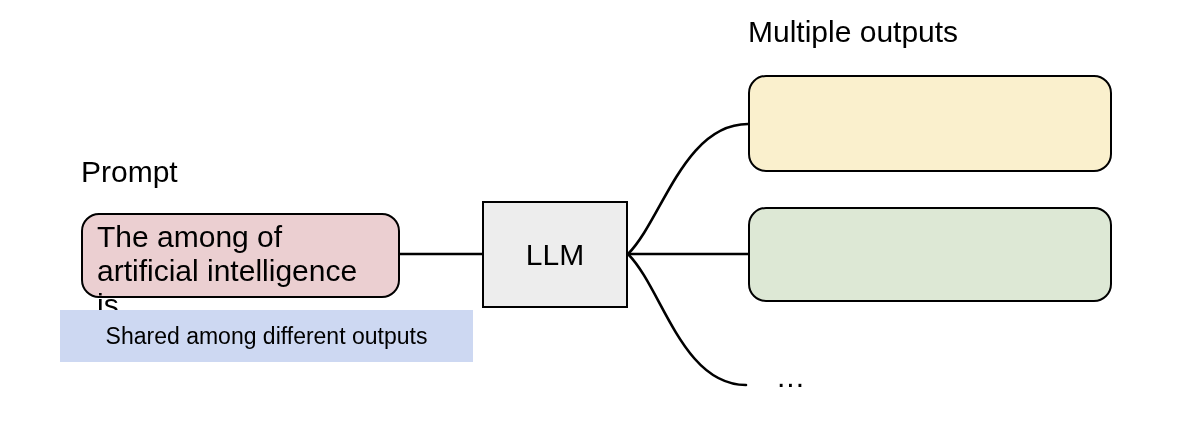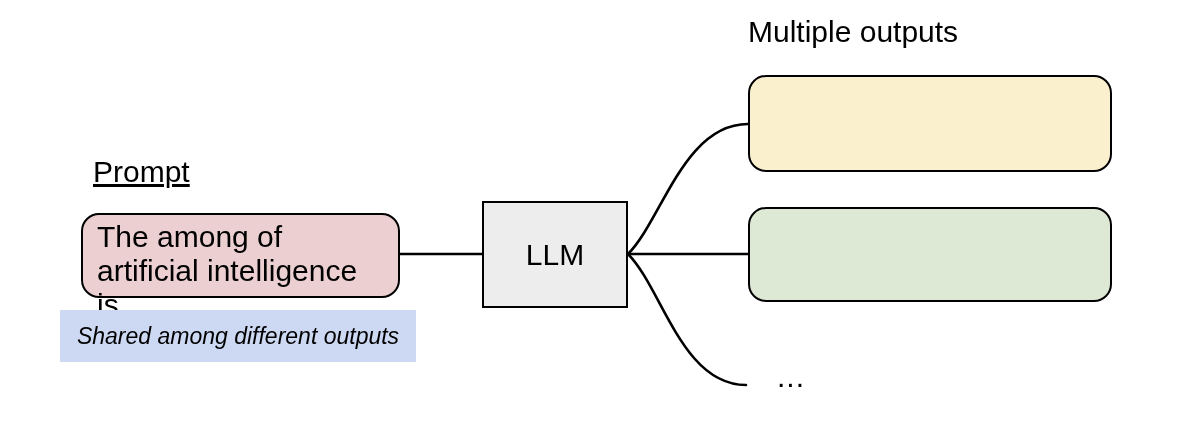--- a/index.html
+++ b/index.html
@@ -29,23 +29,22 @@
     stroke-linecap: round;
   }
   .label {
     position: absolute;
     color: #000000;
     font-size: 30px;
     line-height: 34px;
     white-space: nowrap;
   }
   .prompt-label {
-    left: 93px; top: 155px;
+    left: 81px; top: 155px;
     width: 319px;
-    text-decoration: underline;
   }
   .outputs-label {
     left: 748px; top: 15px;
     width: 364px;
   }
   .box {
     position: absolute;
     box-sizing: border-box;
     border: 2.6px solid var(--stroke, #000000);
   }
@@ -77,27 +76,26 @@
   }
   .output-box-2 {
     left: 748px; top: 207px;
     width: 364px; height: 95px;
     border-radius: 18px;
     background: var(--output-2-fill, #dde8d5);
   }
   .shared-note {
     position: absolute;
     left: 60px; top: 310px;
-    width: 356px; height: 52px;
+    width: 413px; height: 52px;
     background: var(--note-highlight, #cdd8f2);
     display: flex;
     align-items: center;
     justify-content: center;
     font-size: 23px;
-    font-style: italic;
     color: #000000;
     white-space: nowrap;
   }
   .ellipsis {
     position: absolute;
     left: 777px; top: 360px;
     font-size: 30px;
     color: #000000;
     letter-spacing: 1px;
   }

